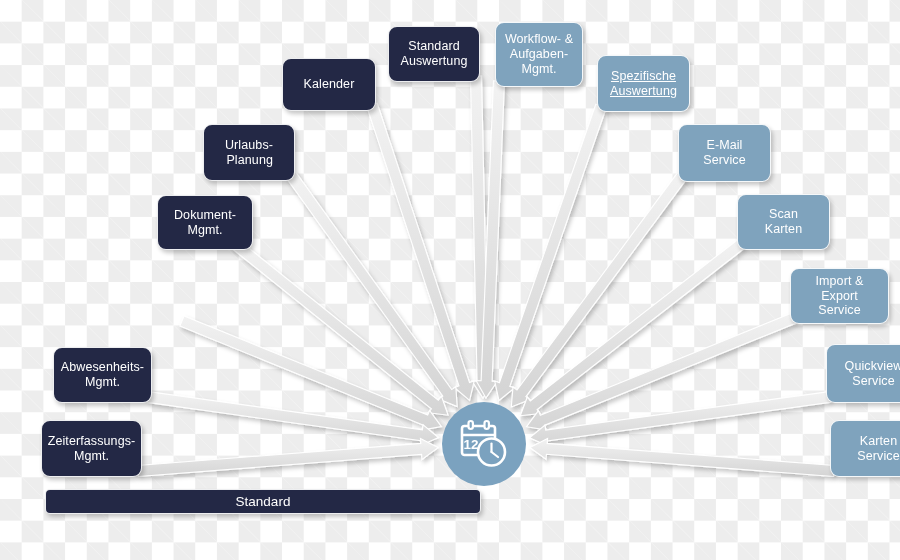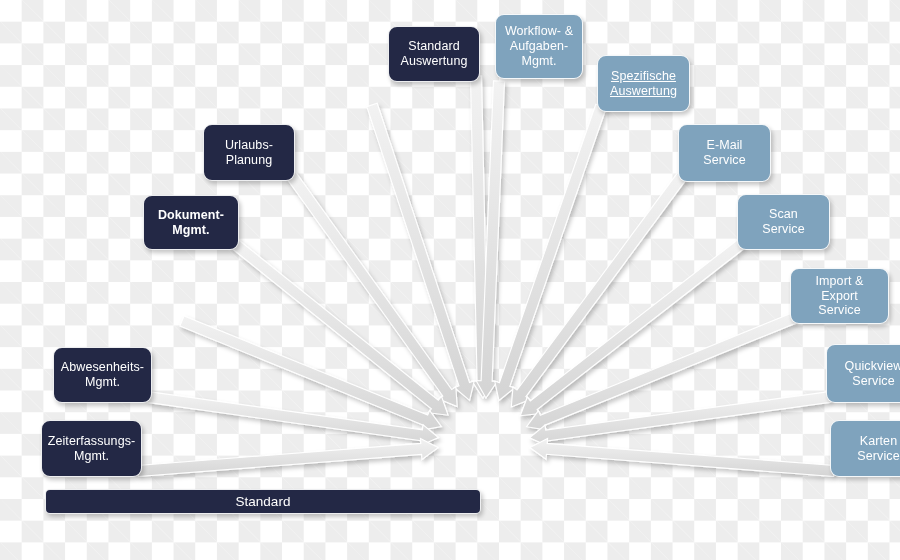--- a/index.html
+++ b/index.html
@@ -135,43 +135,56 @@
         <polygon points="640.6,172.7 480.0,390.1 476.0,387.1 474.3,407.0 492.9,399.6 488.9,396.6 649.4,179.3"></polygon>
         <polygon points="700.6,239.7 493.3,401.0 490.3,397.0 483.3,415.7 503.2,413.6 500.1,409.6 707.4,248.3"></polygon>
         <polygon points="754.9,312.9 503.3,415.2 501.4,410.6 489.6,426.7 509.3,430.0 507.4,425.4 759.1,323.1"></polygon>
         <polygon points="792.3,391.6 508.7,430.1 508.0,425.1 492.6,437.8 510.8,445.9 510.2,441.0 793.7,402.4"></polygon>
         <polygon points="797.4,465.5 510.2,443.4 510.6,438.4 492.9,447.5 509.0,459.3 509.4,454.3 796.6,476.5"></polygon>
       </g>
   </svg>
 
   <div class="node std" style="left: 351px; top: 26px; width: 92px; height: 56px;">Standard
 Auswertung</div>
-  <div class="node std" style="left: 166px; top: 124px; width: 92px; height: 57px;">Urlaubs-
+  <div class="node std" style="left: 245px; top: 58px; width: 94px; height: 53px;">Kalender</div>
+  <div class="node std" style="left: 166px; top: 124px; width: 92px; height: 57px; text-align: right;">Urlaubs-
 Planung</div>
-  <div class="node std" style="left: 106px; top: 195px; width: 96px; height: 55px; font-weight: bold;">Dokument-
+  <div class="node std" style="left: 120px; top: 195px; width: 96px; height: 55px;">Dokument-
 Mgmt.</div>
   <div class="node std" style="left: 16px; top: 347px; width: 99px; height: 56px;">Abwesenheits-
 Mgmt.</div>
   <div class="node std" style="left: 4px; top: 420px; width: 101px; height: 57px;">Zeiterfassungs-
 Mgmt.</div>
 
-  <div class="node cust" style="left: 458px; top: 14px; width: 88px; height: 65px;">Workflow- &amp;
+  <div class="node cust" style="left: 458px; top: 22px; width: 88px; height: 65px;">Workflow- &amp;
 Aufgaben-
 Mgmt.</div>
   <div class="node cust" style="left: 560px; top: 55px; width: 93px; height: 57px; text-decoration: underline;">Spezifische
 Auswertung</div>
   <div class="node cust" style="left: 641px; top: 124px; width: 93px; height: 58px;">E-Mail
 Service</div>
   <div class="node cust" style="left: 700px; top: 194px; width: 93px; height: 56px;">Scan
-Service</div>
+Karten</div>
   <div class="node cust" style="left: 753px; top: 268px; width: 99px; height: 56px;">Import &amp; Export
 Service</div>
   <div class="node cust" style="left: 789px; top: 344px; width: 95px; height: 59px;">Quickview
 Service</div>
   <div class="node cust" style="left: 793px; top: 420px; width: 97px; height: 57px;">Karten
 Service</div>
 
+  <div id="hub">
+    <svg width="54" height="54" viewBox="0 0 54 54">
+      <rect x="5" y="9" width="33" height="29" rx="2.5" fill="none" stroke="#ffffff" stroke-width="2.6"></rect>
+      <line x1="5" y1="18" x2="38" y2="18" stroke="#ffffff" stroke-width="2.6"></line>
+      <rect x="11.5" y="4" width="4.4" height="8" rx="2.2" fill="#7ba2bf" stroke="#ffffff" stroke-width="2.2"></rect>
+      <rect x="27.5" y="4" width="4.4" height="8" rx="2.2" fill="#7ba2bf" stroke="#ffffff" stroke-width="2.2"></rect>
+      <text x="14" y="32" font-family="'Liberation Sans', sans-serif" font-size="13.5" font-weight="bold" fill="#ffffff" text-anchor="middle">12</text>
+      <circle cx="34.5" cy="35" r="13.5" fill="#7ba2bf" stroke="#ffffff" stroke-width="2.6"></circle>
+      <line x1="34.5" y1="35" x2="34.5" y2="26.5" stroke="#ffffff" stroke-width="2.2" stroke-linecap="round"></line>
+      <line x1="34.5" y1="35" x2="41" y2="40" stroke="#ffffff" stroke-width="2.2" stroke-linecap="round"></line>
+    </svg>
+  </div>
 
   <div class="legendbar" id="bar-standard">
     <span>Standard</span>
   </div>
 
 </div>
 
 </body></html>

